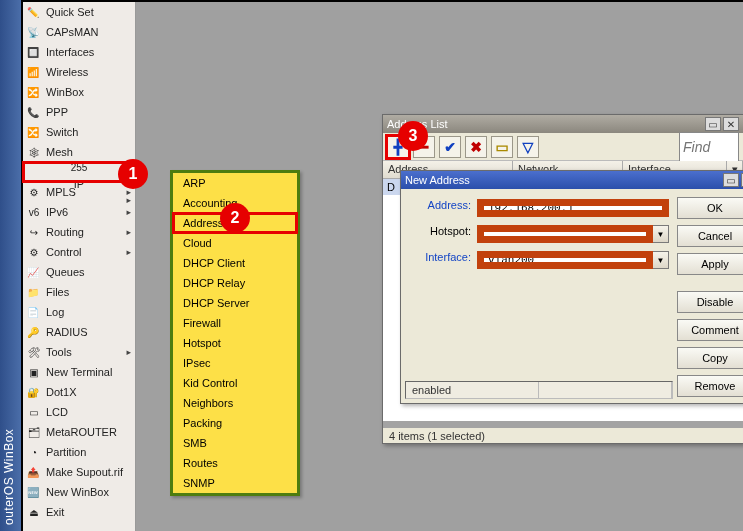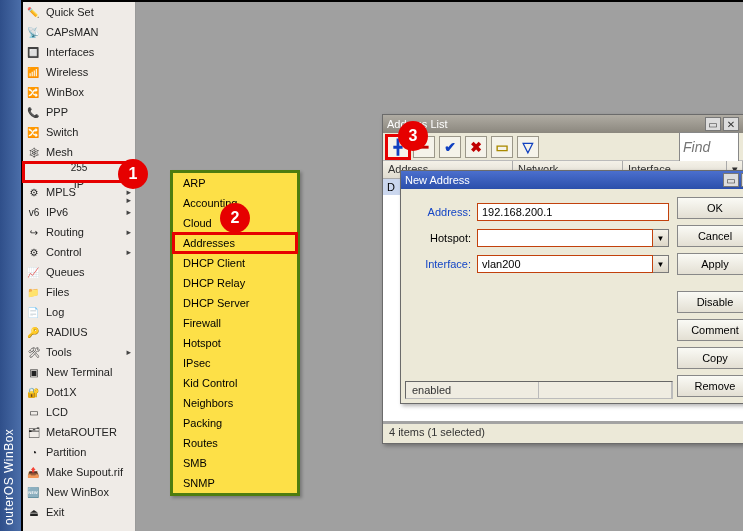--- a/index.html
+++ b/index.html
@@ -215,21 +215,21 @@
   }
   .list-row {
     height: 16px;
     display: flex;
     align-items: center;
     padding-left: 4px;
   }
   .list-row.sel { background: #cbd7ee; }
   .statusbar {
     height: 18px;
-    border-top: 3px solid #a3a3a3;
+    border-top: 7px solid #a3a3a3;
     background: #ece9d8;
     padding: 2px 6px;
     color: #333;
   }
 
   
   .win.newaddr {
     left: 377px;
     top: 168px;
     width: 362px;
@@ -240,36 +240,37 @@
     display: flex;
     height: calc(100% - 18px);
   }
   .form-area {
     flex: 1;
     padding: 10px 8px;
     position: relative;
   }
   .form-row {
     display: flex;
-    align-items: center;
+    align-items: flex-start;
     height: 26px;
   }
   .form-row label {
     width: 62px;
     text-align: right;
     margin-right: 6px;
   }
   .form-row label.blue { color: #1445c5; }
   .form-input {
     flex: 1;
     height: 18px;
-    border: 1px solid #c2410c;
+    border: 7px solid #c2410c;
     background: #fff;
     padding: 0 4px;
     font-size: 11px;
+    font-family: Liberation Mono, monospace;
   }
   .dropdown-btn {
     width: 16px;
     height: 18px;
     border: 1px solid #7a7a7a;
     border-left: none;
     background: linear-gradient(#f5f3ea,#ddd7c8);
     display: inline-flex;
     align-items: center;
     justify-content: center;
@@ -423,33 +424,33 @@
       </div>
       <div class="sidebar-item">
         <span class="sidebar-icon">⏏</span>
         <span>Exit</span>
       </div>
     </div>
 
   <div class="submenu" id="submenu">
       <div class="submenu-item">ARP</div>
       <div class="submenu-item">Accounting</div>
+      <div class="submenu-item boxed">Addresses</div>
       <div class="submenu-item">Cloud</div>
-      <div class="submenu-item boxed">Addresses</div>
       <div class="submenu-item">DHCP Client</div>
       <div class="submenu-item">DHCP Relay</div>
       <div class="submenu-item">DHCP Server</div>
       <div class="submenu-item">Firewall</div>
       <div class="submenu-item">Hotspot</div>
       <div class="submenu-item">IPsec</div>
       <div class="submenu-item">Kid Control</div>
       <div class="submenu-item">Neighbors</div>
       <div class="submenu-item">Packing</div>
+      <div class="submenu-item">SMB</div>
       <div class="submenu-item">Routes</div>
-      <div class="submenu-item">SMB</div>
       <div class="submenu-item">SNMP</div>
     </div>
 
   <div class="callout" style="left:95px; top:157px;">1</div>
   <div class="callout" style="left:197px; top:201px;">2</div>
   <div class="callout" style="left:375px; top:119px;">3</div>
 
   <div class="win addrlist">
     <div class="titlebar">
       <span>Address List</span>

